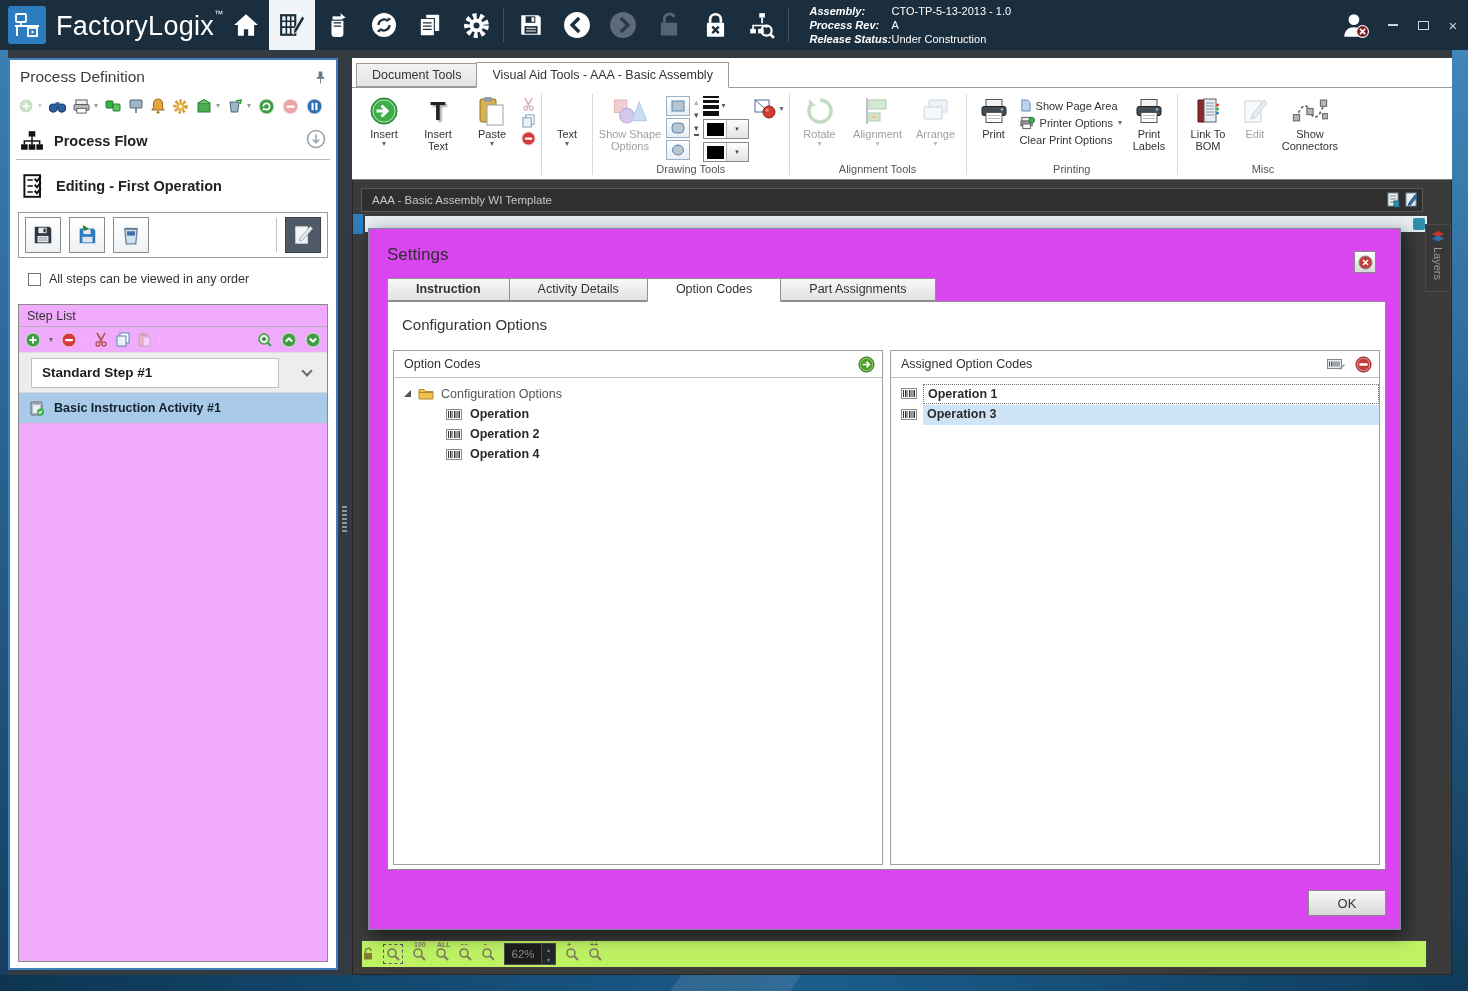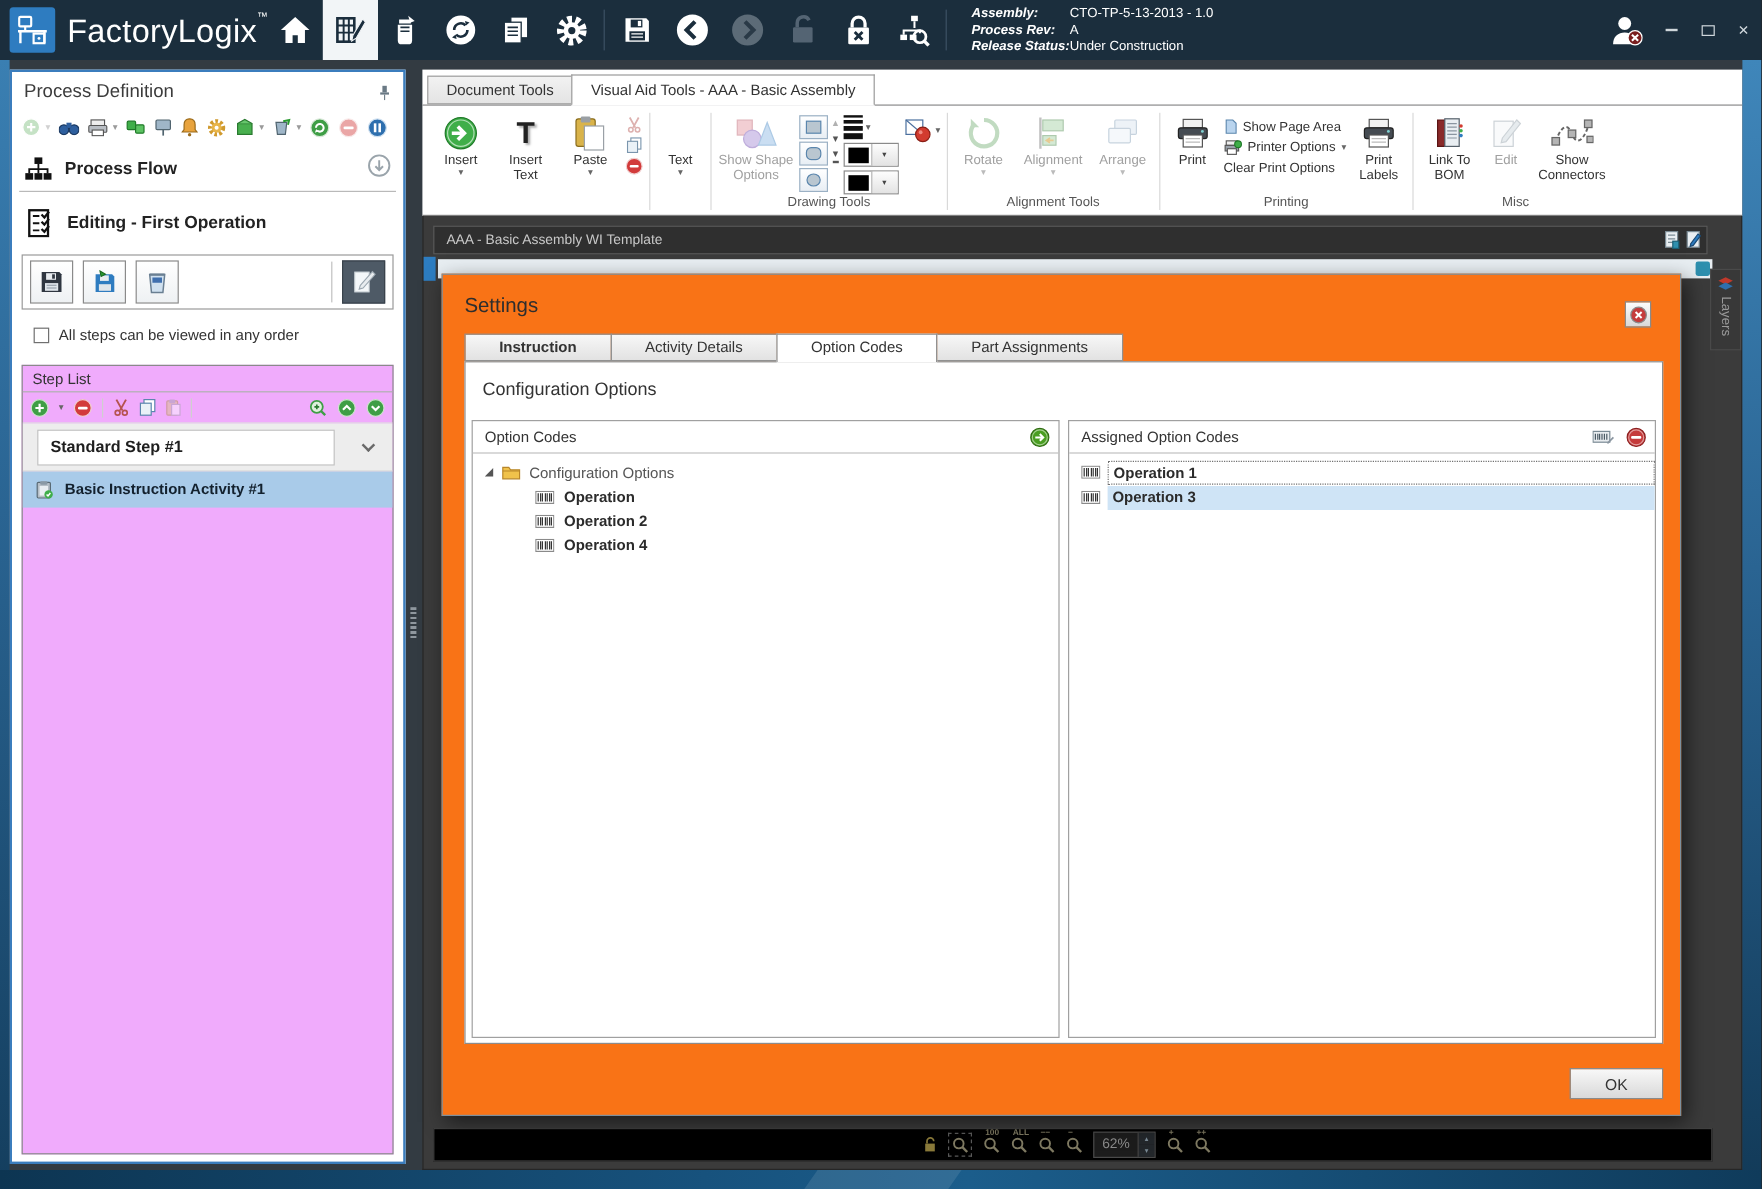--- a/index.html
+++ b/index.html
@@ -116,32 +116,32 @@
   .canvas{flex:1;background:#3b3b3b;position:relative;border:1px solid #262626;border-top:none;}
   .doc-header{position:absolute;left:8px;top:8px;right:28px;height:24px;background:#2f2f2f;border:1px solid #5a5a5a;
     display:flex;align-items:center;color:#c8c8c8;font-size:11.5px;padding:0 4px 0 10px;}
   .doc-header .icons{margin-left:auto;display:flex;gap:4px;}
   .white-strip{position:absolute;left:12px;top:36px;right:24px;height:16px;background:#e8eef2;}
   .blue-sliver{position:absolute;left:0;top:34px;width:10px;height:20px;background:#2d7dc1;}
   .teal-dot{position:absolute;right:26px;top:38px;width:12px;height:12px;background:#2e8fae;border-radius:2px;}
   .layers-tab{position:absolute;right:0;top:44px;width:26px;height:68px;background:#383838;border:1px solid #4a4a4a;
     display:flex;flex-direction:column;align-items:center;padding-top:5px;gap:5px;}
   .layers-tab .txt{writing-mode:vertical-lr;font-size:11px;color:#9a9a9a;}
-  .zoombar{position:absolute;left:8px;right:24px;bottom:6px;height:28px;background:#000000;border:1px solid #404040;
-    display:flex;align-items:center;justify-content:center;gap:9px;padding-right:10px;}
+  .zoombar{position:absolute;left:8px;right:24px;bottom:6px;height:28px;background:#bef264;border:1px solid #404040;
+    display:flex;align-items:center;justify-content:flex-start;gap:9px;padding-right:10px;}
   .zico{position:relative;display:flex;align-items:flex-end;}
   .zico .sup{position:absolute;top:-6px;left:2px;font-size:7px;font-weight:bold;color:#7f7a62;letter-spacing:0;}
   .zico.sel{border:1px dashed #5a5a5a;padding:2px;}
   .zspin{display:flex;align-items:stretch;height:22px;border:1px solid #4a4a4a;background:#1c1c1c;}
   .zspin .val{width:36px;display:flex;align-items:center;justify-content:center;font-size:11.5px;color:#8a8a8a;}
   .zspin .btns{width:14px;border-left:1px solid #4a4a4a;display:flex;flex-direction:column;}
   .zspin .btns span{flex:1;display:flex;align-items:center;justify-content:center;font-size:6px;color:#7a8a95;background:#23272b;}
 
   
-  .dialog{position:absolute;left:368px;top:228px;width:1033px;height:702px;background:#f97316;
+  .dialog{position:absolute;left:368px;top:228px;width:1033px;height:702px;background:#d946ef;
     border:1px solid #7e8f9c;box-shadow:4px 5px 16px rgba(0,0,0,.55);z-index:20;}
   .dlg-title{position:absolute;left:18px;top:16px;font-size:17px;color:#2e2e2e;}
   .dlg-close{position:absolute;right:24px;top:22px;width:22px;height:22px;border:1px solid #8a8a8a;
     background:linear-gradient(#fdfdfd,#d8d8d8);display:flex;align-items:center;justify-content:center;}
   .dlg-tabs{position:absolute;left:18px;top:49px;height:24px;display:flex;}
   .dtab{height:23px;line-height:21px;padding:0 28px;font-size:12.5px;color:#333;border:1px solid #919191;
     background:linear-gradient(#f7f7f7,#e2e2e2);margin-right:-1px;}
   .dtab.bold{font-weight:bold;}
   .dtab.active{background:#fff;border-bottom:1px solid #fff;height:24px;z-index:2;}
   .dlg-content{position:absolute;left:18px;right:14px;top:72px;bottom:59px;background:#fff;border:1px solid #8c8c8c;}

